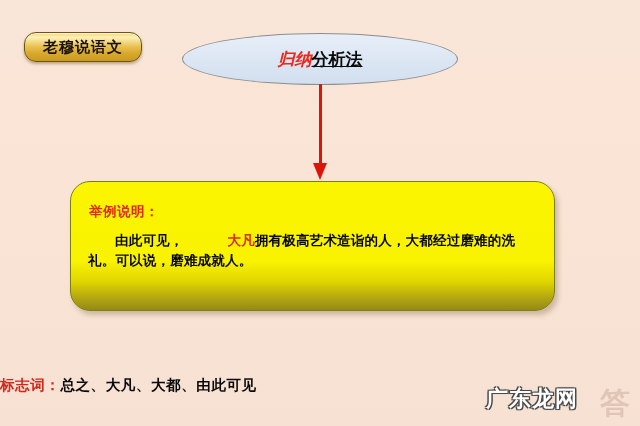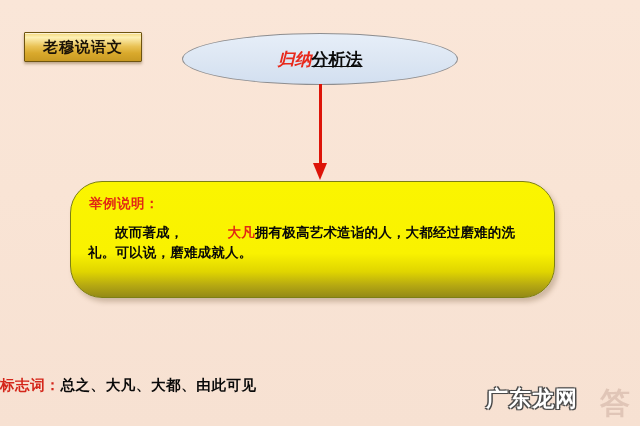--- a/index.html
+++ b/index.html
@@ -21,21 +21,21 @@
     overflow: hidden;
   }
 
   
   #brand-badge {
     position: absolute;
     left: 24px;
     top: 32px;
     width: 118px;
     height: 30px;
-    border-radius: 1px;
+    border-radius: 12px;
     border: 1px solid #6e5410;
     background: linear-gradient(180deg,
         #f4d77a 0%,
         #fdf0b4 16%,
         #e9c254 48%,
         #d9a92c 72%,
         #c99a22 100%);
     box-shadow: 0 2px 3px rgba(90, 60, 10, 0.38),
                 inset 0 1px 0 rgba(255, 255, 255, 0.65);
     display: flex;
@@ -111,32 +111,32 @@
     border-right: 7px solid transparent;
     border-top: 17px solid #dd1408;
   }
 
   
   #example-panel {
     position: absolute;
     left: 70px;
     top: 181px;
     width: 485px;
-    height: 117px;
-    border-radius: 32px;
+    height: 130px;
+    border-radius: 20px;
     box-sizing: border-box;
     border: 1.5px solid #7c7f14;
     background: linear-gradient(180deg,
         #fbf500 0%,
         #f9f200 62%,
         #e0d500 78%,
         #b5a812 90%,
         #948a16 100%);
     box-shadow: 3px 4px 5px rgba(120, 95, 60, 0.33);
-    padding: 12px 17px 8px 17px;
+    padding: 20px 17px 8px 17px;
     overflow: hidden;
   }
 
   #panel-heading {
     font-size: 13.5px;
     font-weight: bold;
     color: #e22814;
     line-height: 1.1;
     margin: 2px 0 12px 1px;
     letter-spacing: 0.5px;
@@ -223,21 +223,21 @@
 
   <div id="flow-arrow">
     <div class="shaft"></div>
     <div class="head"></div>
   </div>
 
   <div id="example-panel">
     <div id="panel-heading">举例说明：</div>
 
 
-    <p class="panel-para"><span>故而著成，</span><span class="hl-red">大凡</span><span>拥有极高艺术造诣的人，大都经过磨难的洗礼。可以说，磨难成就人。</span></p>
+    <p class="panel-para"><span>由此可见，</span><span class="hl-red">大凡</span><span>拥有极高艺术造诣的人，大都经过磨难的洗礼。可以说，磨难成就人。</span></p>
   </div>
 
   <div id="keyword-line"><span class="kw-label">标志词：</span><span class="kw-value">总之、大凡、大都、由此可见</span></div>
 
   <div id="watermark">
     <span class="wm-ghost">答</span>
     <span class="wm-main">广东龙网</span>
   </div>
 
 </div>

